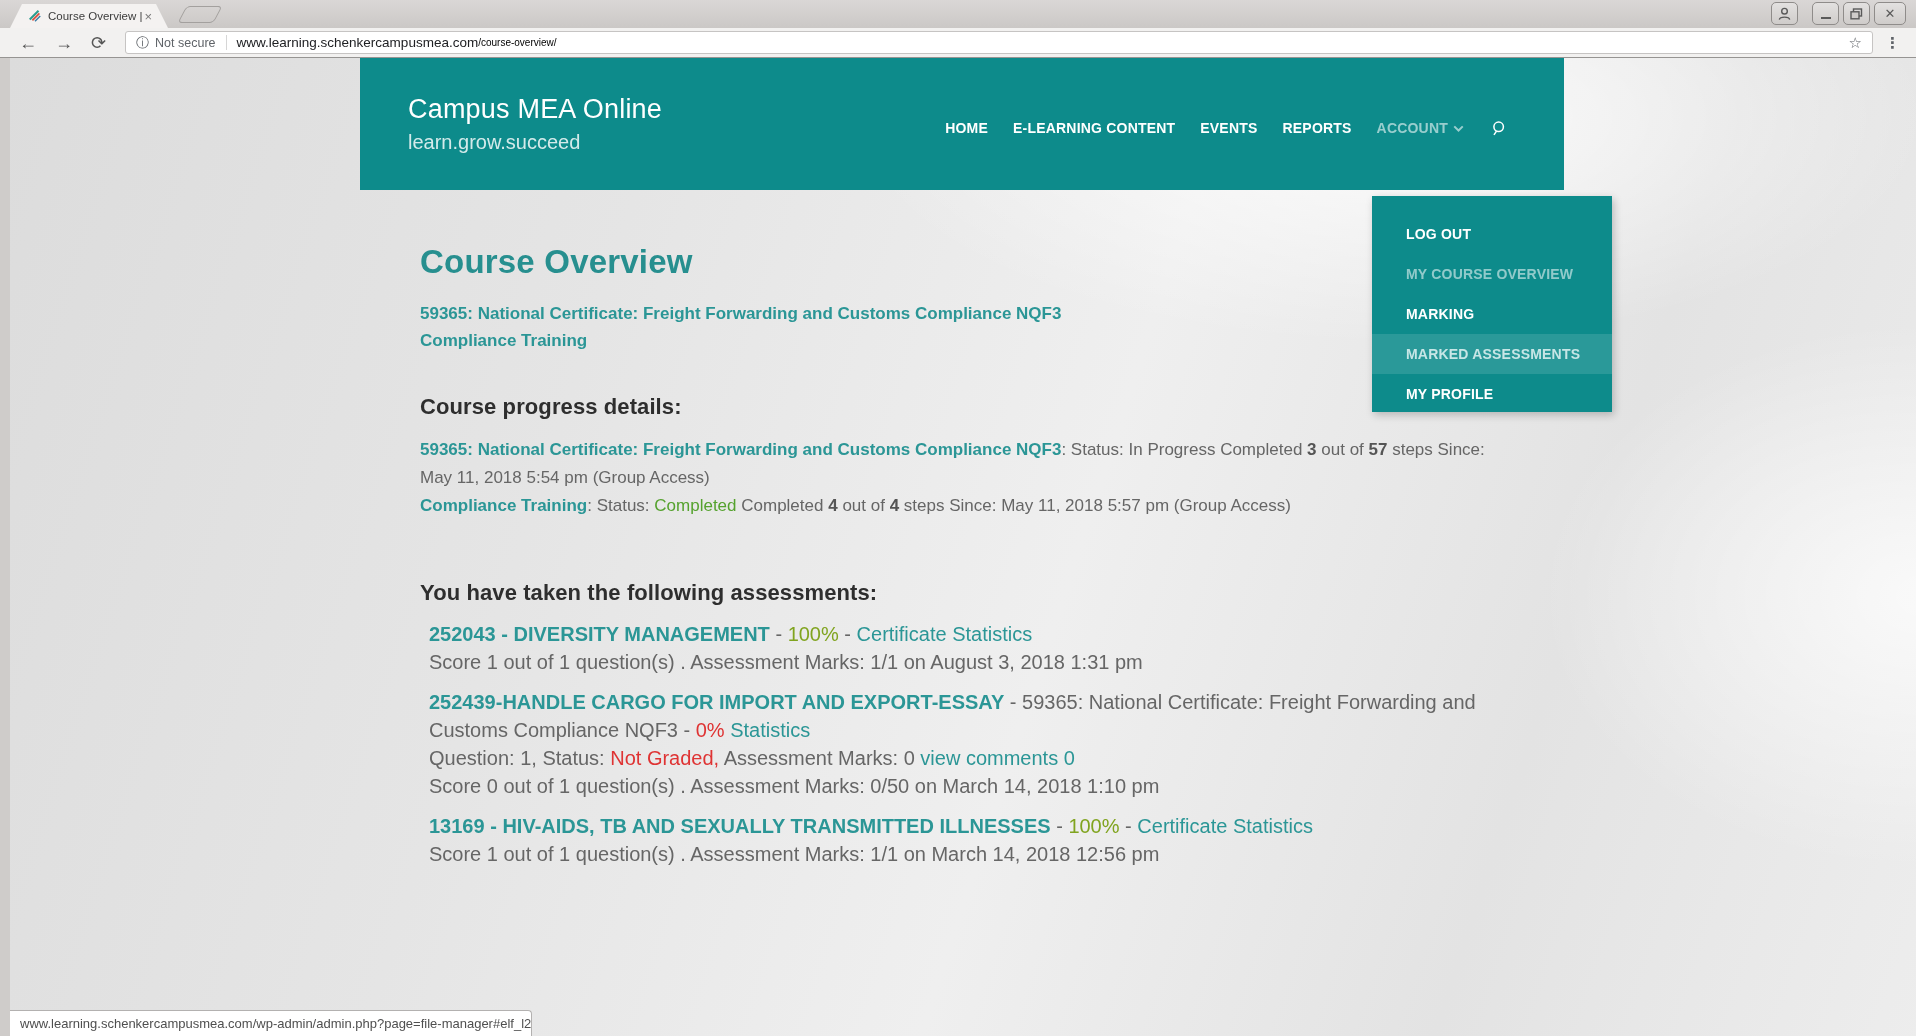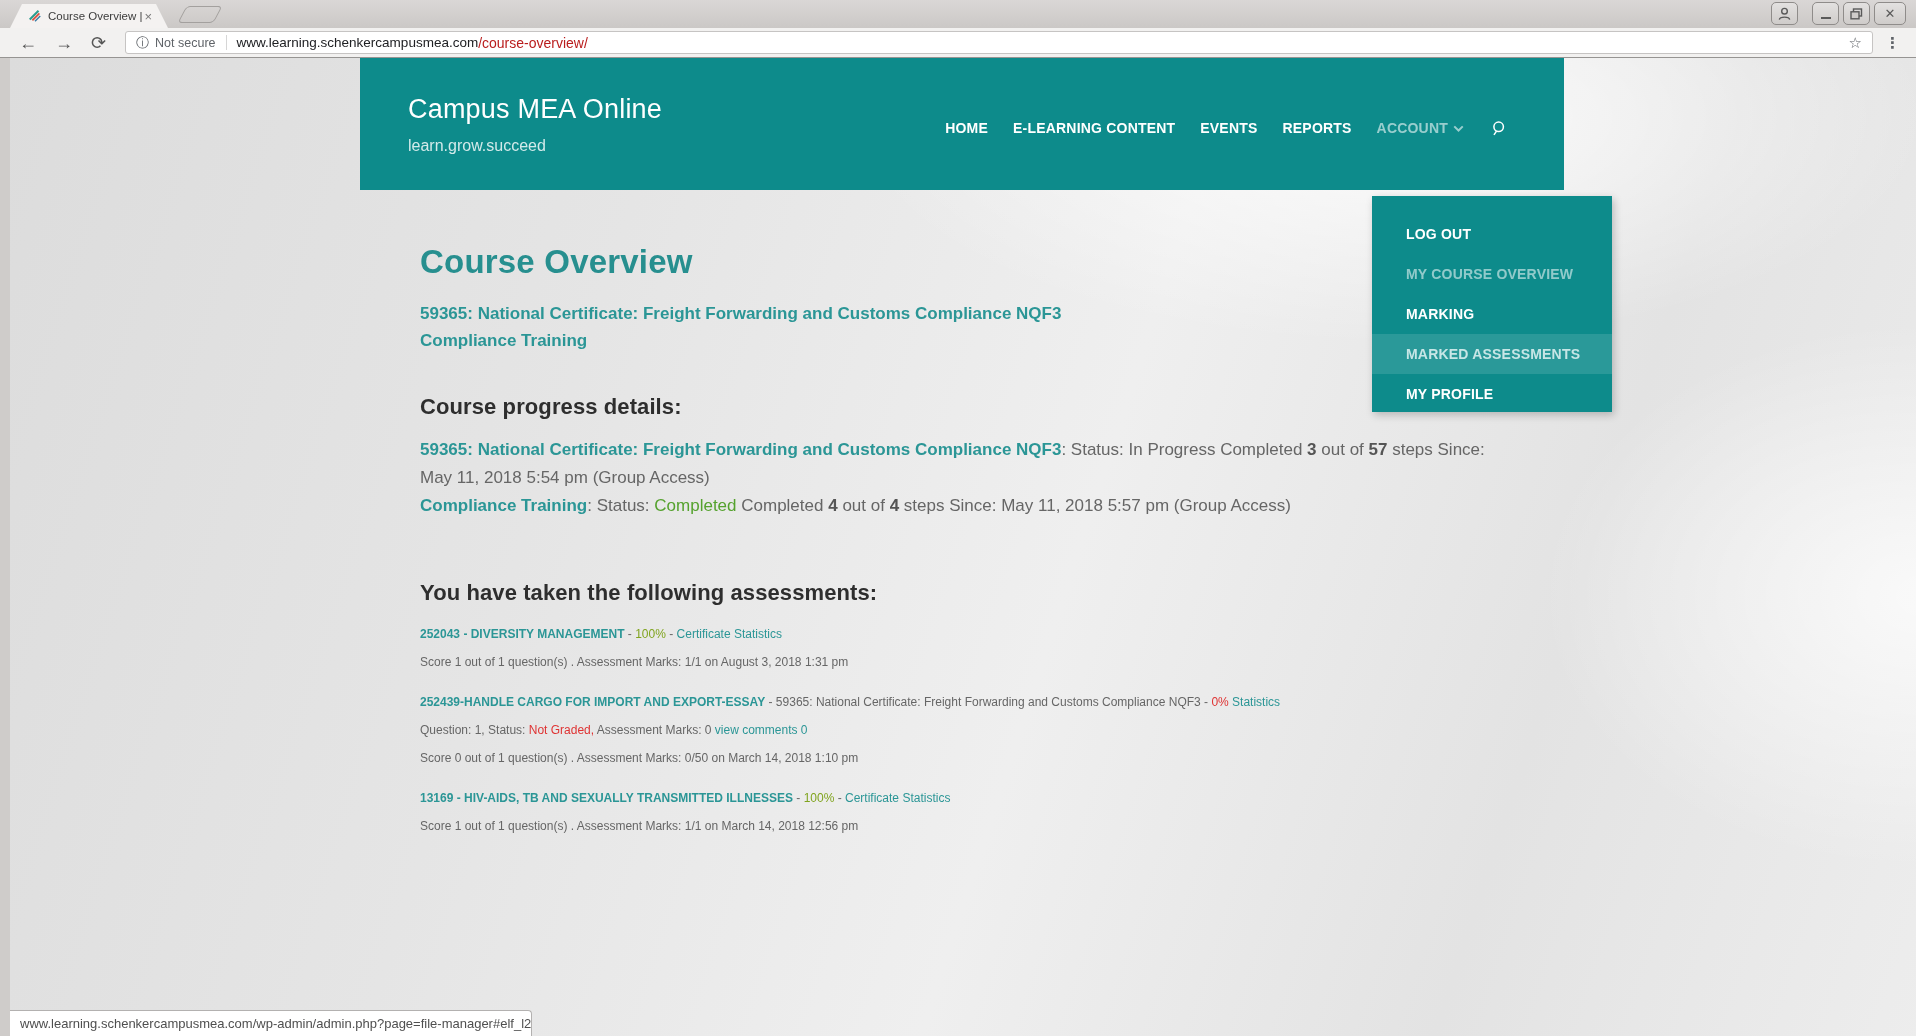--- a/index.html
+++ b/index.html
@@ -31,37 +31,37 @@
              background:#f2f1f0; border-bottom:1px solid #969492;
              display:flex; align-items:center; padding:0 10px; }
   .navicon { font-size:18px; color:#565656; margin:0 9px; line-height:1; }
   .addressfield { flex:1; height:23px; margin:0 6px 0 10px; background:#fff;
                   border:1px solid #c6c4c3; border-radius:3px; display:flex;
                   align-items:center; padding:0 10px; }
   .infoicon { font-size:13px; color:#5f6368; margin-right:6px; }
   .notsecure { font-size:12.5px; color:#5f6368; white-space:nowrap; }
   .urldivider { width:1px; height:15px; background:#d6d6d6; margin:0 10px; }
   .urlhost { font-size:13.5px; color:#202124; white-space:nowrap; }
-  .urlpath { font-size:14px; color:#b91c1c; white-space:nowrap;text-align:center; }
+  .urlpath { font-size:10px; color:#000000; white-space:nowrap;text-align:center; }
   .staricon { margin-left:auto; font-size:15px; color:#5f6368; }
   .dotsicon { font-size:15px; color:#5f6368; letter-spacing:0; margin:0 6px; font-weight:bold; }
 
   
   .pagearea { position:absolute; left:10px; top:58px; width:1916px; height:978px; overflow:hidden;
     background:
       radial-gradient(ellipse 900px 380px at 72% 6%, rgba(255,255,255,0.85), rgba(255,255,255,0) 60%),
       radial-gradient(ellipse 700px 500px at 100% 55%, rgba(255,255,255,0.75), rgba(255,255,255,0) 55%),
       linear-gradient(108deg,#dcdcdc 0%, #e5e5e5 30%, #efefef 55%, #e3e3e3 78%, #ededed 100%); }
 
   .column { position:absolute; left:350px; top:0; width:1204px; }
 
   .siteheader { position:relative; height:132px; background:var(--teal); }
   .logo { position:absolute; left:48px; top:36px; }
   .sitetitle { color:#fff; font-size:27px; font-weight:400; letter-spacing:0.2px; }
-  .tagline { color:rgba(255,255,255,0.82); font-size:16px; margin-top:12px; }
+  .tagline { color:rgba(255,255,255,0.82); font-size:20px; margin-top:6px; }
   .mainnav { position:absolute; right:56px; top:0; height:100%; display:flex;
              align-items:center; padding-top:8px; gap:25px; }
   .mainnav a { color:#fff; font-size:14px; font-weight:bold; text-decoration:none; letter-spacing:0.2px; }
   .mainnav a.dim { color:rgba(255,255,255,0.58); }
   .acct { display:inline-flex; align-items:center; }
   .chev { display:inline-block; width:7px; height:7px; border-left:2px solid rgba(255,255,255,0.58);
           border-bottom:2px solid rgba(255,255,255,0.58); transform:rotate(-45deg) translate(1px,-1px);
           margin-left:7px; }
   .searchbtn { margin-left:4px; display:flex; align-items:center; }
 
@@ -79,21 +79,21 @@
   .pagetitle { margin-top:52px; font-size:33px; font-weight:bold; color:var(--titleTeal);
                line-height:40px; letter-spacing:0.2px; }
   h2.section { font-size:22px; font-weight:bold; color:#2e2e2e; line-height:30px; letter-spacing:0.1px; }
   .sec-registered { margin-top:80px; }
   .sec-progress   { margin-top:38px; font-size:21px; }
   .sec-assess     { margin-top:58px; }
   .courses { margin-top:18px; font-size:17px; line-height:27px; }
   a.tlink { color:var(--linkTeal); font-weight:bold; text-decoration:none; }
   a.tlink2 { color:var(--linkTeal); text-decoration:none; }
   .progresslines { margin-top:14px; font-size:17px; line-height:28px; }
-  .assess { margin-top:12px; font-size:12px; line-height:28px; }
+  .assess { margin-top:12px; font-size:20px; line-height:28px;margin-left:9px; }
   .assess:first-of-type { margin-top:20px; }
   b.num { color:#555; }
   .green { color:var(--statusGreen); }
   .pgreen { color:var(--pctGreen); }
   .red { color:var(--alertRed); }
 
   
   .statusbar { position:absolute; left:0; bottom:0; width:522px; height:26px;
                background:#fff; border:1px solid #b3b1b0; border-left:none; border-bottom:none;
                border-radius:0 4px 0 0; display:flex; align-items:center; padding:0 10px;

